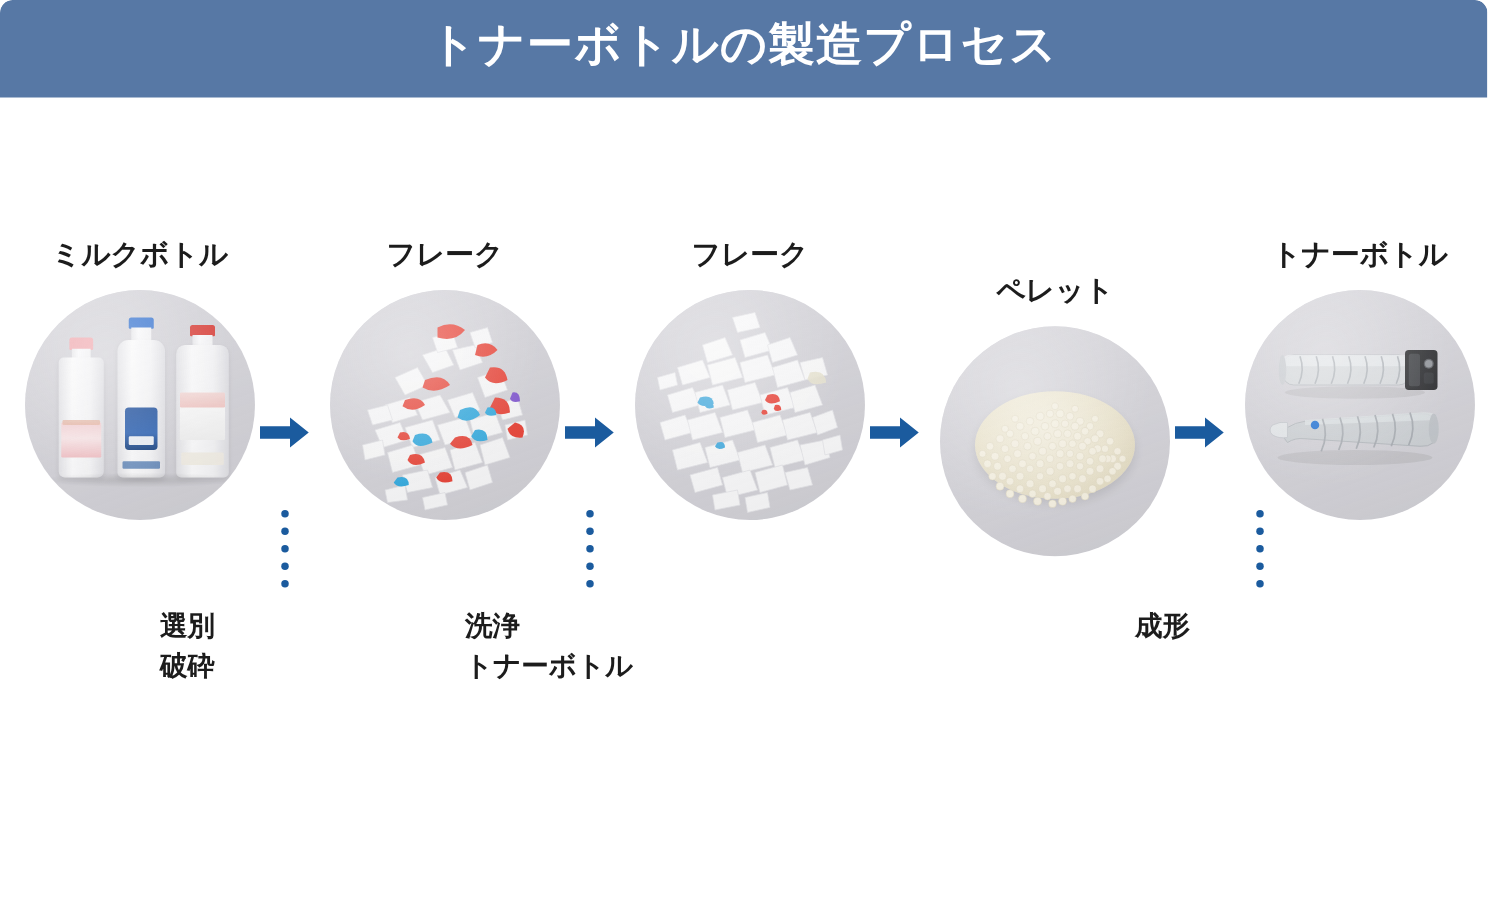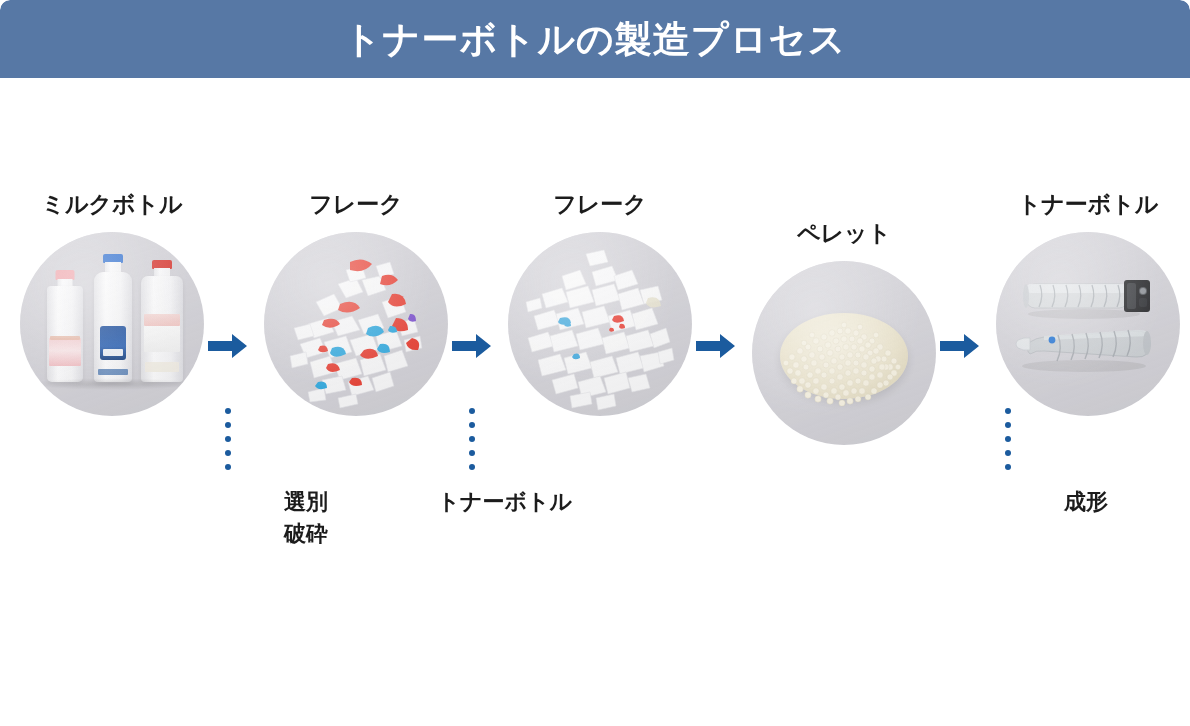--- a/index.html
+++ b/index.html
@@ -35,21 +35,21 @@
     align-items: center;
     justify-content: center;
   }
   .header-title {
     color: #ffffff;
     font-size: 37px;
     font-weight: bold;
     letter-spacing: 1px;
     line-height: 1;
     white-space: nowrap;
-    font-family: Liberation Serif, serif;
+    font-family: Liberation Mono, monospace;
   }
 
   
   .flow {
     position: absolute;
     left: 0;
     top: 78px;
     width: 1190px;
     height: 648px;
     border-radius: 27px;
@@ -98,21 +98,21 @@
     width: 40px;
     height: 26px;
   }
   .arrow svg { display: block; }
 
   
   .process {
     position: absolute;
     top: 330px;
     width: 200px;
-    text-align: right;
+    text-align: left;
   }
   .dots {
     height: 62px;
     display: flex;
     flex-direction: column;
     align-items: center;
     justify-content: space-between;
     margin-bottom: 16px;
   }
   .dot {
@@ -530,20 +530,21 @@
 
     <div class="process" style="left:372px;">
       <div class="dots">
         <div class="dot"></div>
         <div class="dot"></div>
         <div class="dot"></div>
         <div class="dot"></div>
         <div class="dot"></div>
       </div>
       <div class="process-label">
+        <div>洗浄</div>
         <div>トナーボトル</div>
       </div>
     </div>
 
 
     <div class="process" style="left:908px;">
       <div class="dots">
         <div class="dot"></div>
         <div class="dot"></div>
         <div class="dot"></div>

